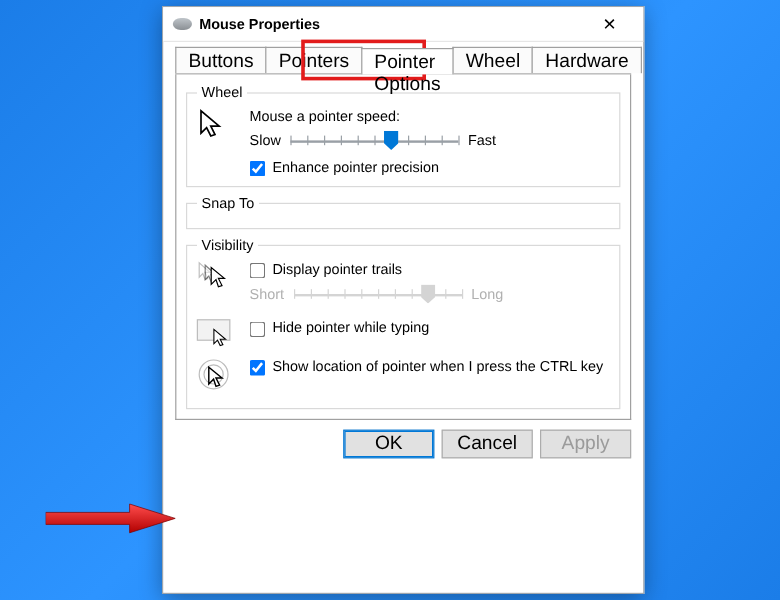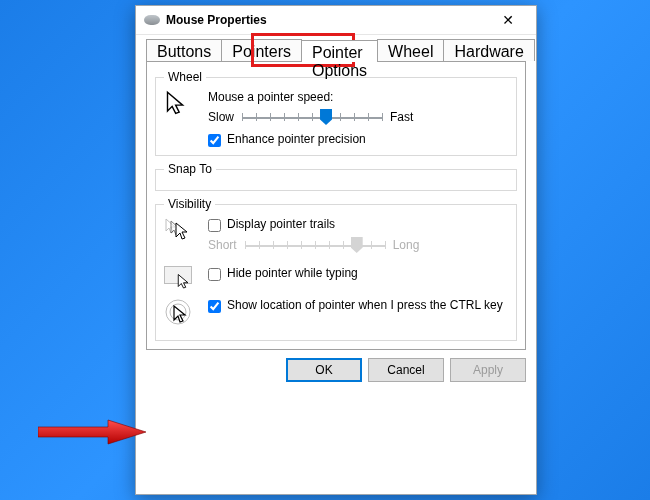--- a/index.html
+++ b/index.html
@@ -137,21 +137,21 @@
   .chk input { margin: 1px 0 0 0; width: 13px; height: 13px; }
   .small-gap { margin-top: 6px; }
   .button-row {
     display: flex;
     justify-content: flex-end;
     gap: 6px;
     padding: 8px 10px 10px 0;
   }
   .btn {
     width: 74px; height: 22px;
-    font-size: 12px;
+    font-size: 16px;
     border: 1px solid #acacac;
     background: #e1e1e1;
     display: flex; align-items: center; justify-content: center; text-align: right;
   }
   .btn.default {
     border: 1px solid #0078d7;
     background: #e1e1e1;
     outline: 1px solid #0078d7;
     outline-offset: -2px;
   }

